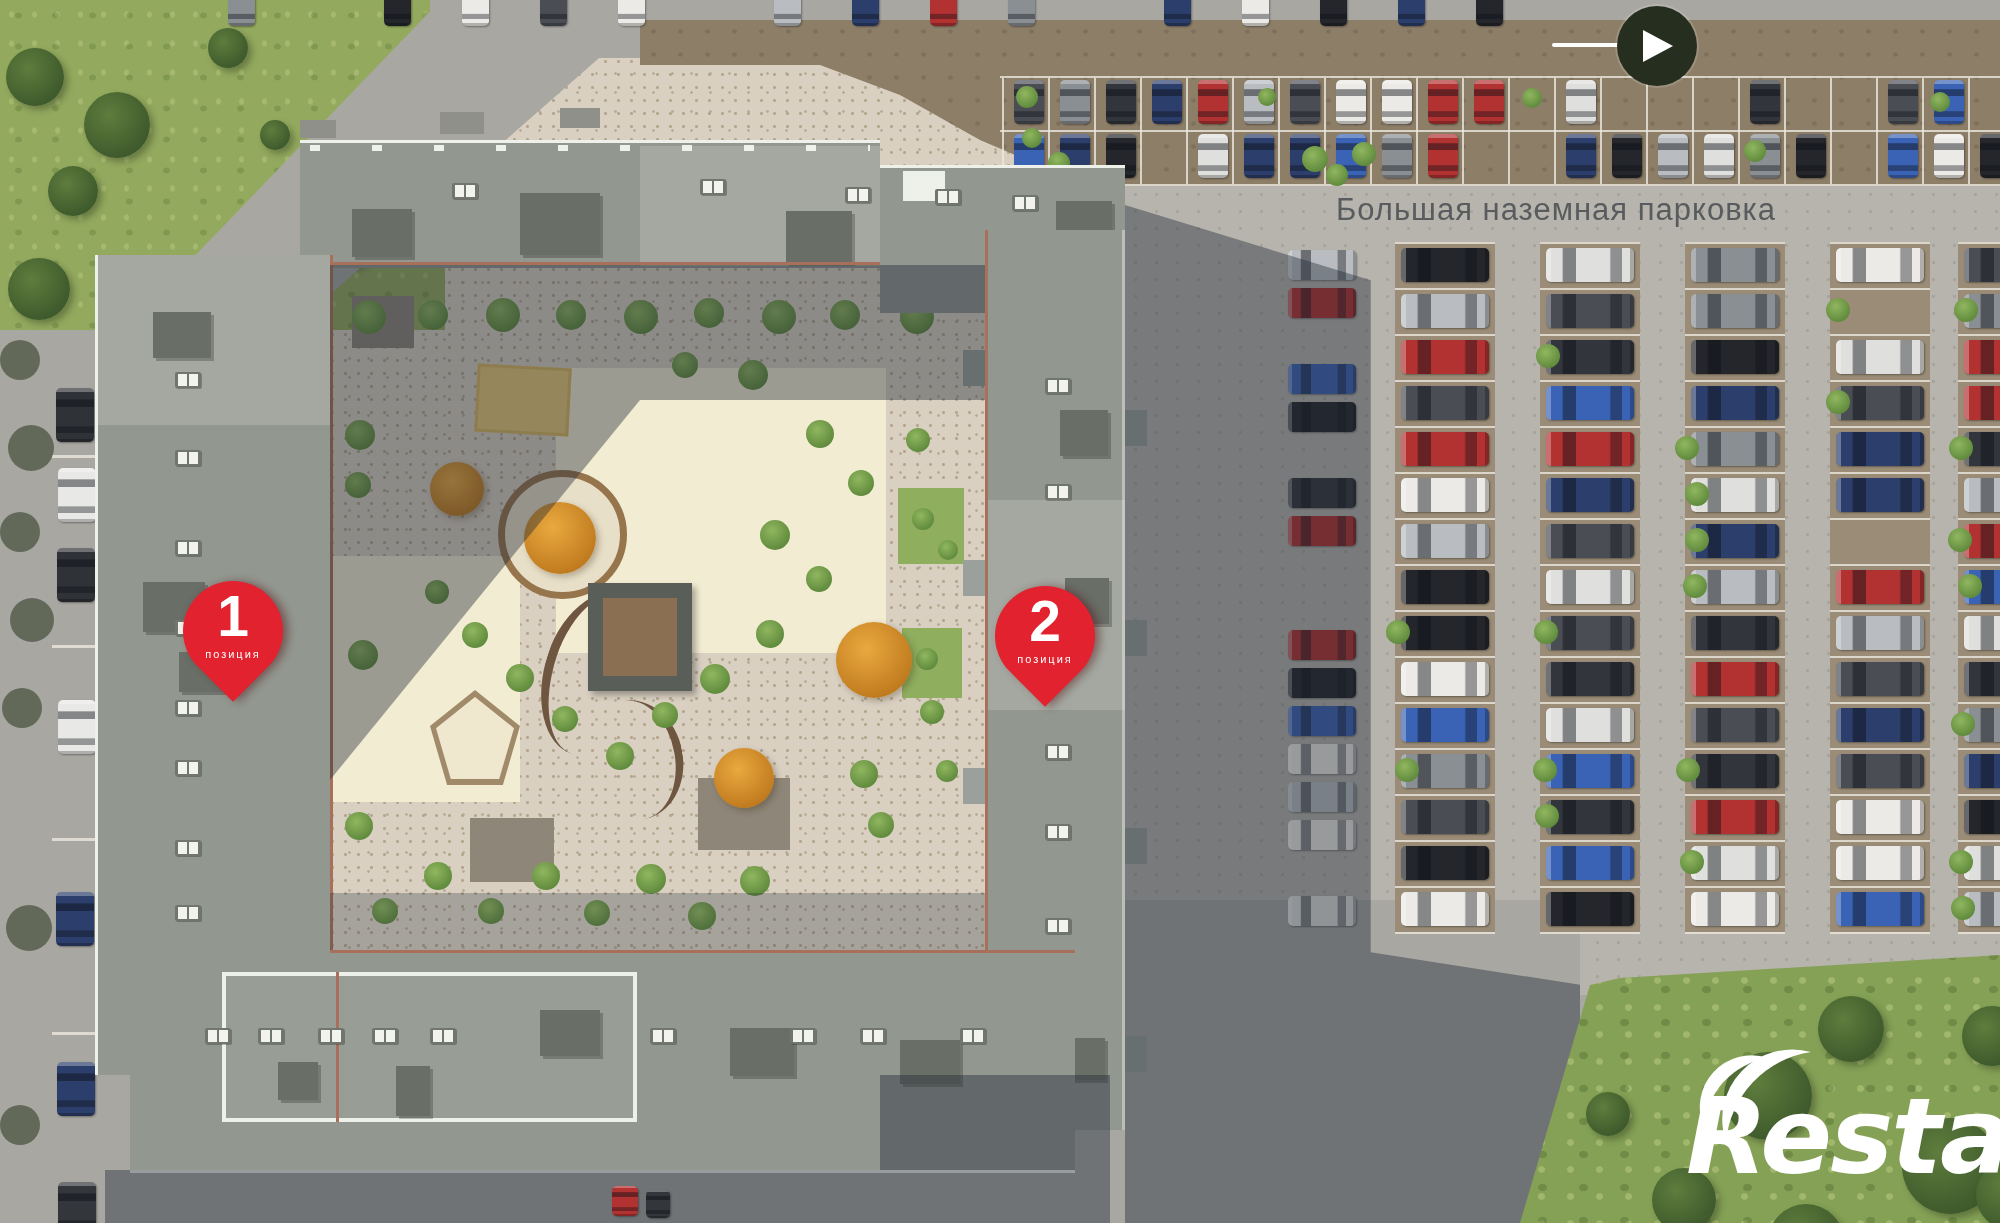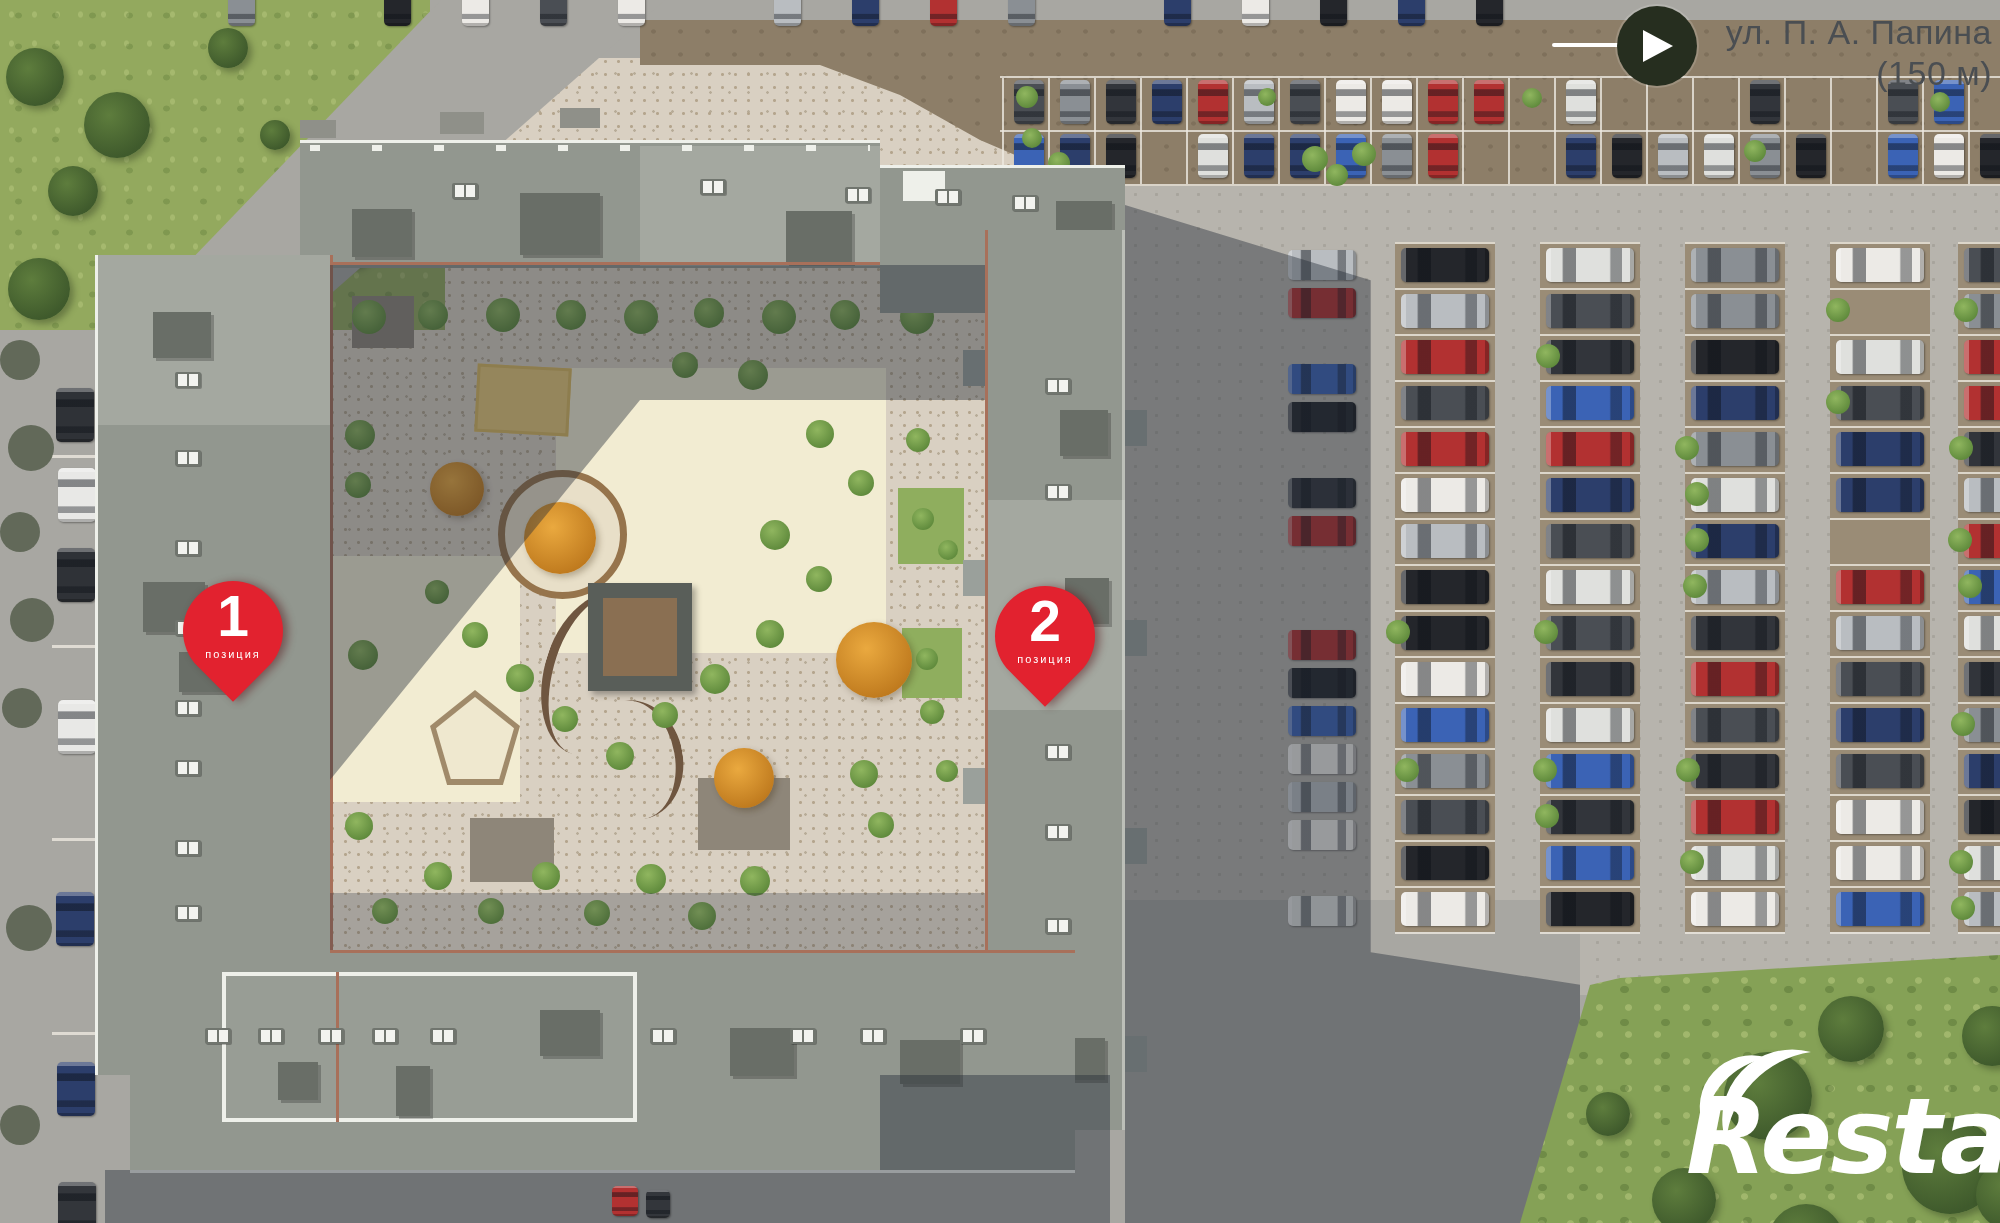--- a/index.html
+++ b/index.html
@@ -568,24 +568,21 @@
   <div class="pin" style="left:995px;top:586px">
     <div class="body"></div>
     <div class="num">2</div>
     <div class="cap">позиция</div>
   </div>
 
   <div class="badge-line"></div>
   <div class="badge">
     <div class="tri"></div>
   </div>
-  <div class="street">
-    <div>ул. П. А. Папина</div>
-    <div>(150 м)</div>
-  </div>
+  <div class="plabel">Большая наземная парковка</div>
 
   <div class="logo">
     <svg width="170" height="130" viewBox="0 0 170 130">
       <path d="M50,110 A70,70 0 0 1 135,20 A100,100 0 0 0 50,110 Z" fill="#ffffff"></path>
       <path d="M28,96 A52,52 0 0 1 92,26 A76,76 0 0 0 28,96 Z" fill="#ffffff"></path>
     </svg>
     <span class="word">Restate</span>
   </div>
 
 </div>

